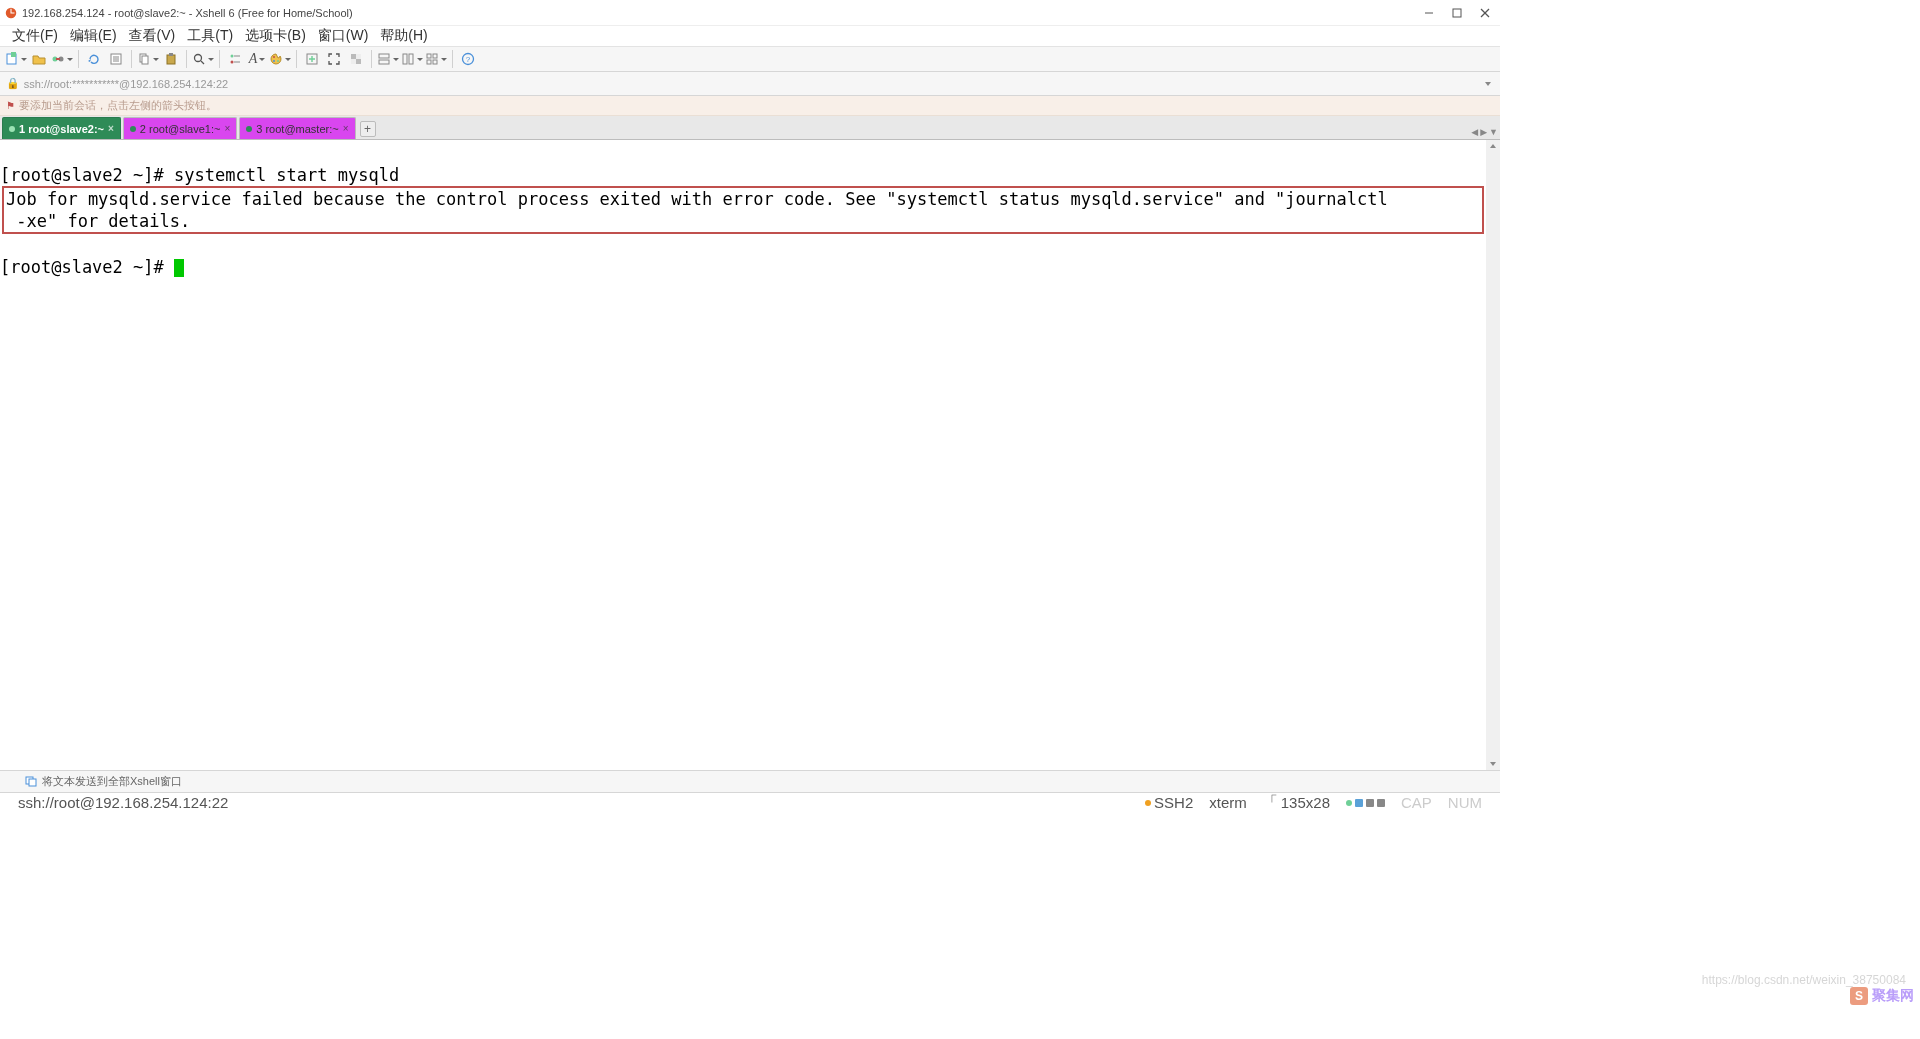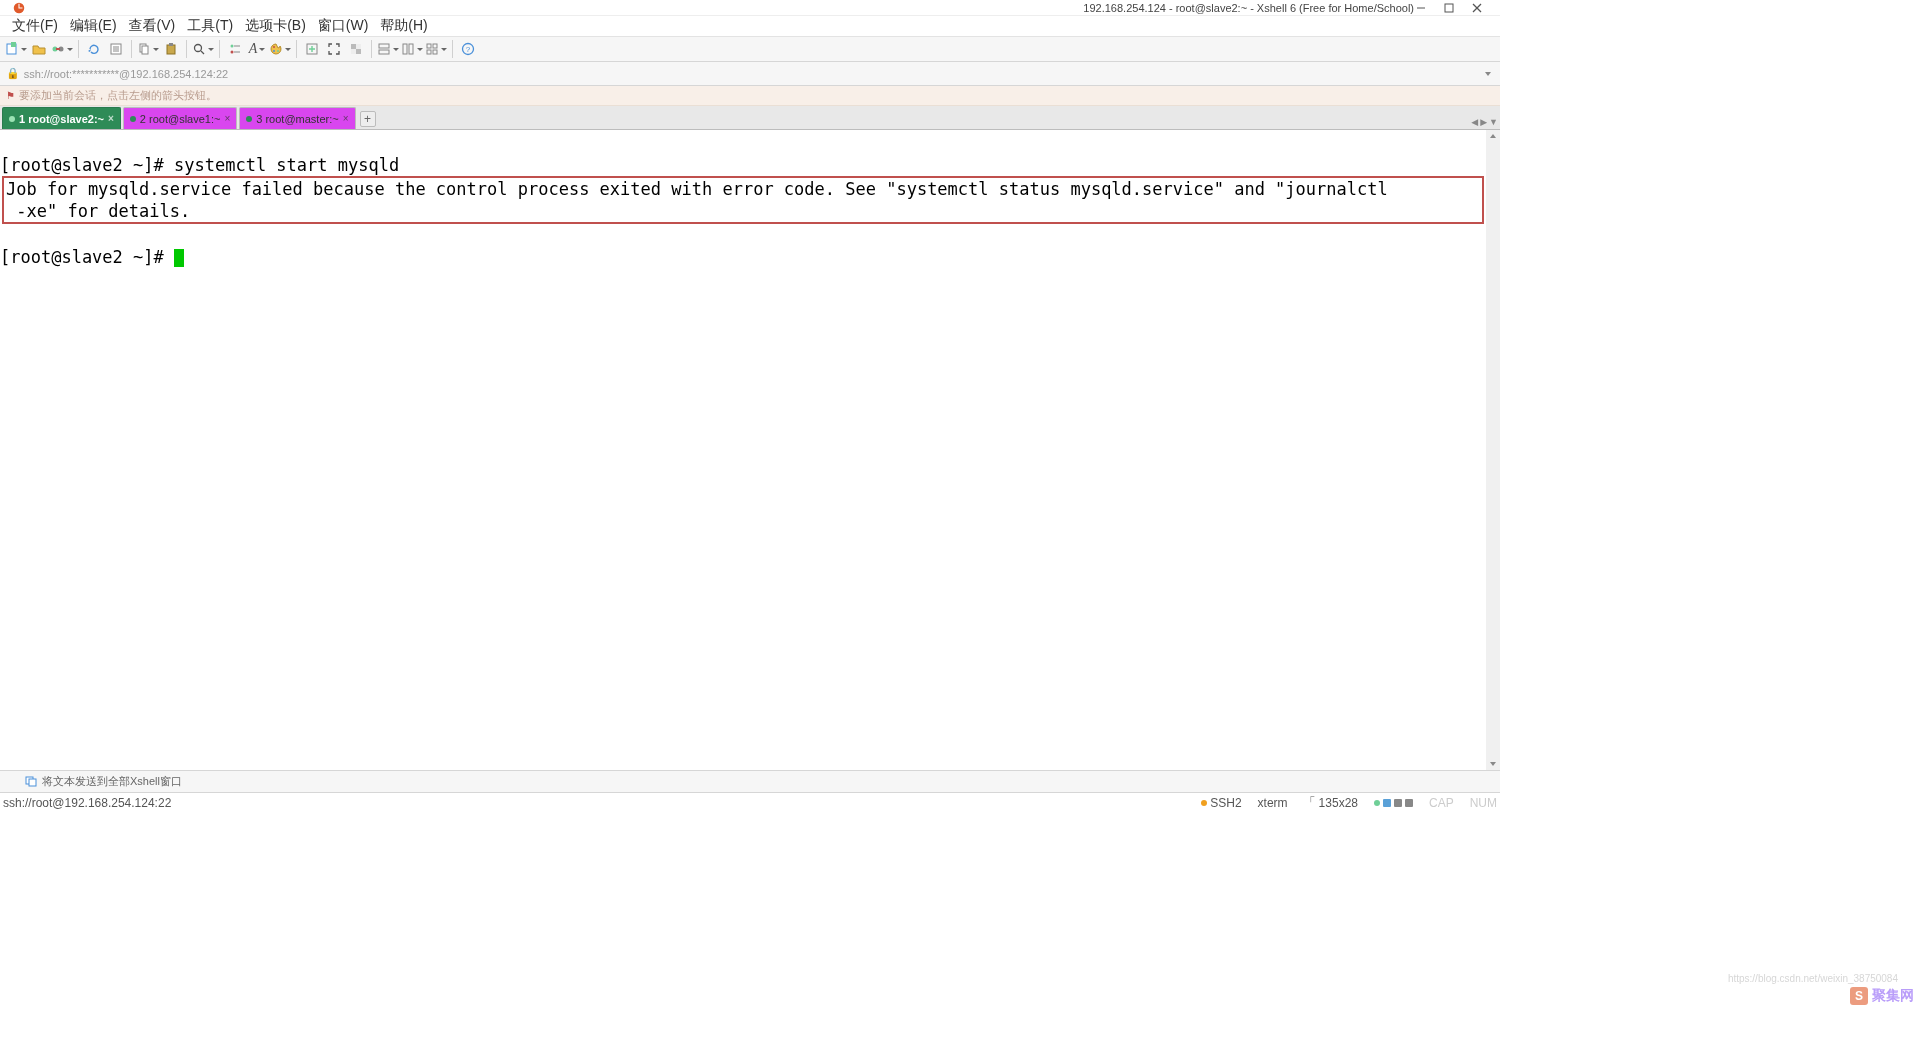--- a/index.html
+++ b/index.html
@@ -9,27 +9,26 @@
     background: #ffffff;
     color: #333;
     width: 1500px;
     height: 812px;
     display: flex;
     flex-direction: column;
     overflow: hidden;
   }
   
   .titlebar {
-    height: 16px;
+    height: 26px;
     background: #fff;
     display: flex;
     align-items: center;
-    padding: 0 12px;
+    padding: 0 4px;
     border-bottom: 1px solid #eee;
-    text-align: right;
   }
   .titlebar .app-icon {
     width: 14px; height: 14px;
     margin-right: 4px;
     display: inline-flex; align-items: center; justify-content: center;
   }
   .titlebar .title { font-size: 11px; color: #444; flex: 1; }
   .win-controls { display: flex; gap: 14px; margin-right: 4px; }
   .win-btn {
     width: 14px; height: 14px;
@@ -199,22 +198,22 @@
     font-size: 11px; color: #666;
   }
   .bottombar .dup-icon { color: #4a90d9; margin-right: 4px; }
   
   .statusbar {
     height: 20px;
     background: #fff;
     border-top: 1px solid #d6d6d6;
     display: flex;
     align-items: center;
-    padding: 0 3px;
-    font-size: 12px;
+    padding: 0 18px;
+    font-size: 15px;
     color: #555;
   }
   .statusbar .left { flex: 1; }
   .statusbar .right { display: flex; align-items: center; gap: 16px; }
   .status-item { display: inline-flex; align-items: center; gap: 3px; }
   .status-dot { width: 6px; height: 6px; border-radius: 50%; background: #f0a020; }
   .status-light { width: 6px; height: 6px; border-radius: 50%; background: #6fcf97; }
   .status-sq { width: 8px; height: 8px; background: #5aa1d8; border-radius: 1px; }
   .status-sq2 { width: 8px; height: 8px; background: #888; border-radius: 1px; }
   
@@ -226,21 +225,21 @@
     display: flex; align-items: center; gap: 4px;
     pointer-events: none;
   }
   .watermark .wm-icon {
     width: 18px; height: 18px; border-radius: 3px;
     background: #e05a2b;
     display: inline-flex; align-items:center; justify-content:center;
     color:#fff; font-weight:bold; font-size:12px;
   }
   .watermark .wm-text { font-size: 14px; color:#8b5cf6; font-weight:bold; }
-  .watermark .wm-above { position:absolute; right:16px; top:-14px; font-size:10px; color:#bbb;text-align:center; }
+  .watermark .wm-above { position:absolute; right:8px; top:-14px; font-size:12px; color:#bbb;text-align:center; }
 </style>
 </head>
 <body>
 
 <div class="titlebar">
   <span class="app-icon">
     <svg viewBox="0 0 16 16">
         <circle cx="8" cy="8" r="6" fill="#e05a2b"></circle>
         <path d="M8 3 L8 8 L12 8" stroke="#fff" stroke-width="1.2" fill="none"></path>
       </svg>

